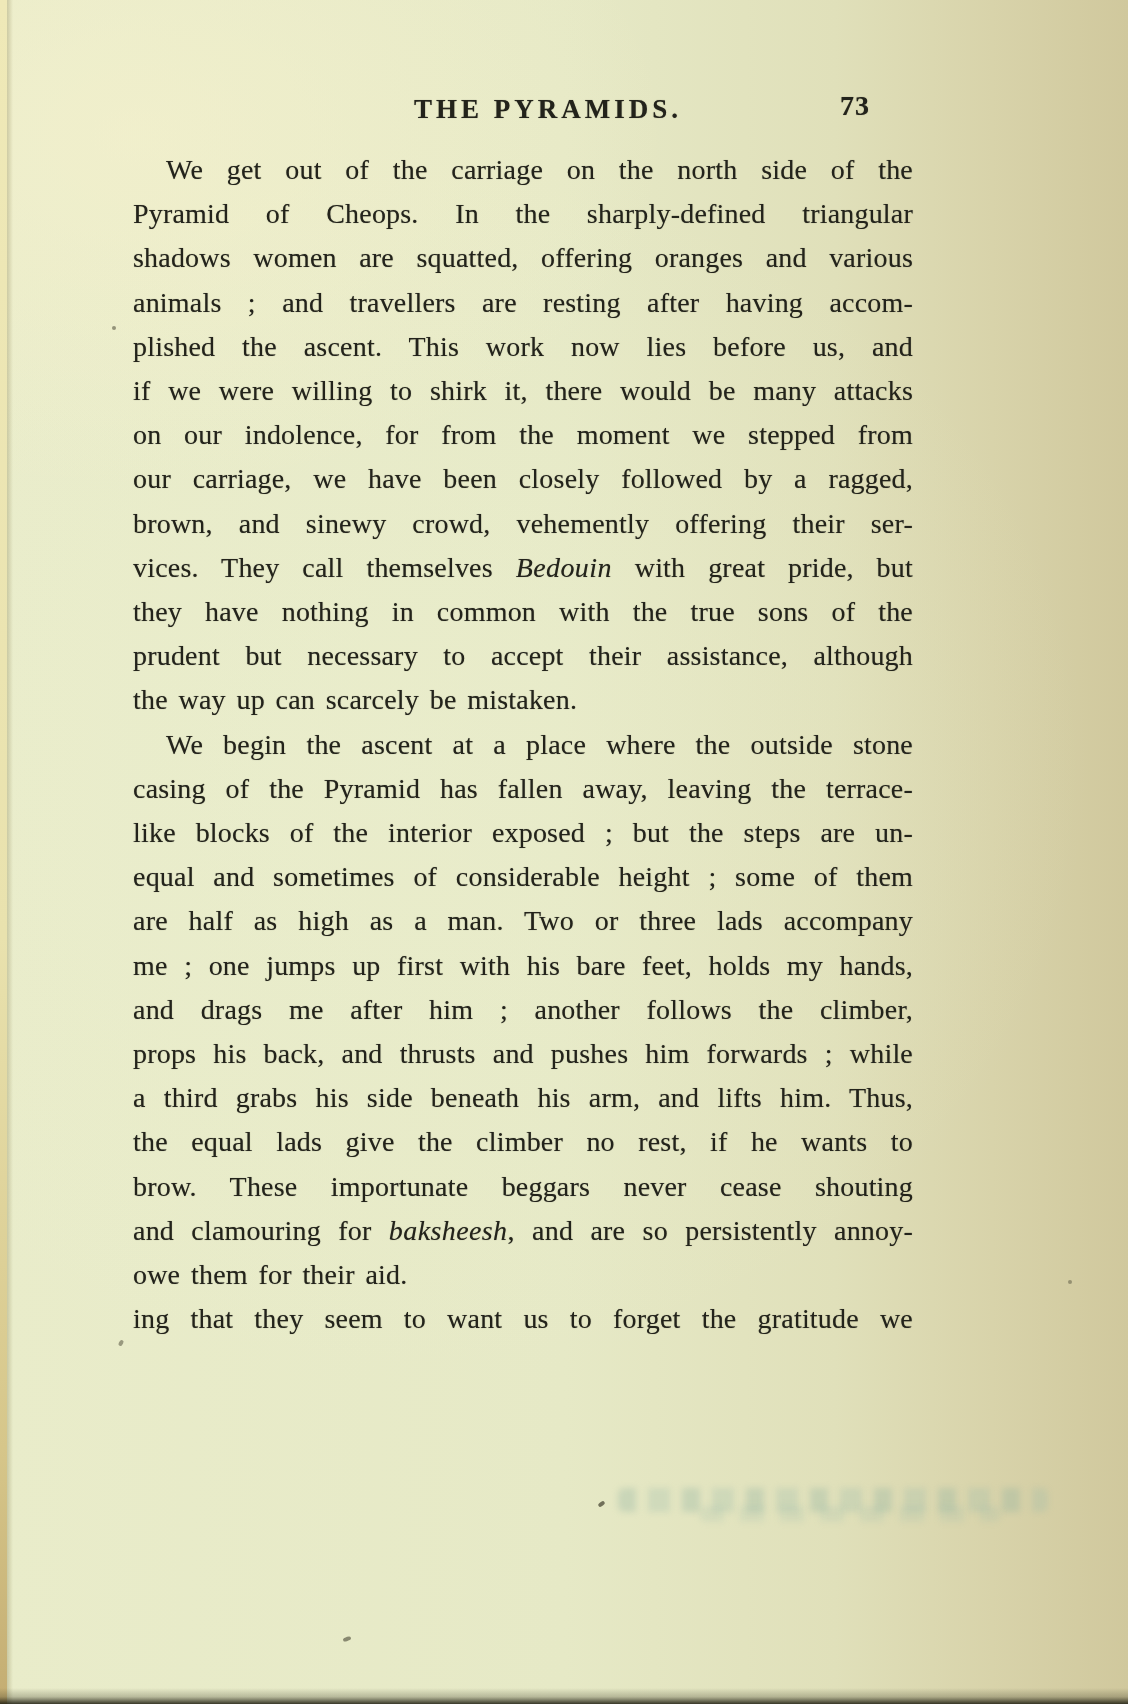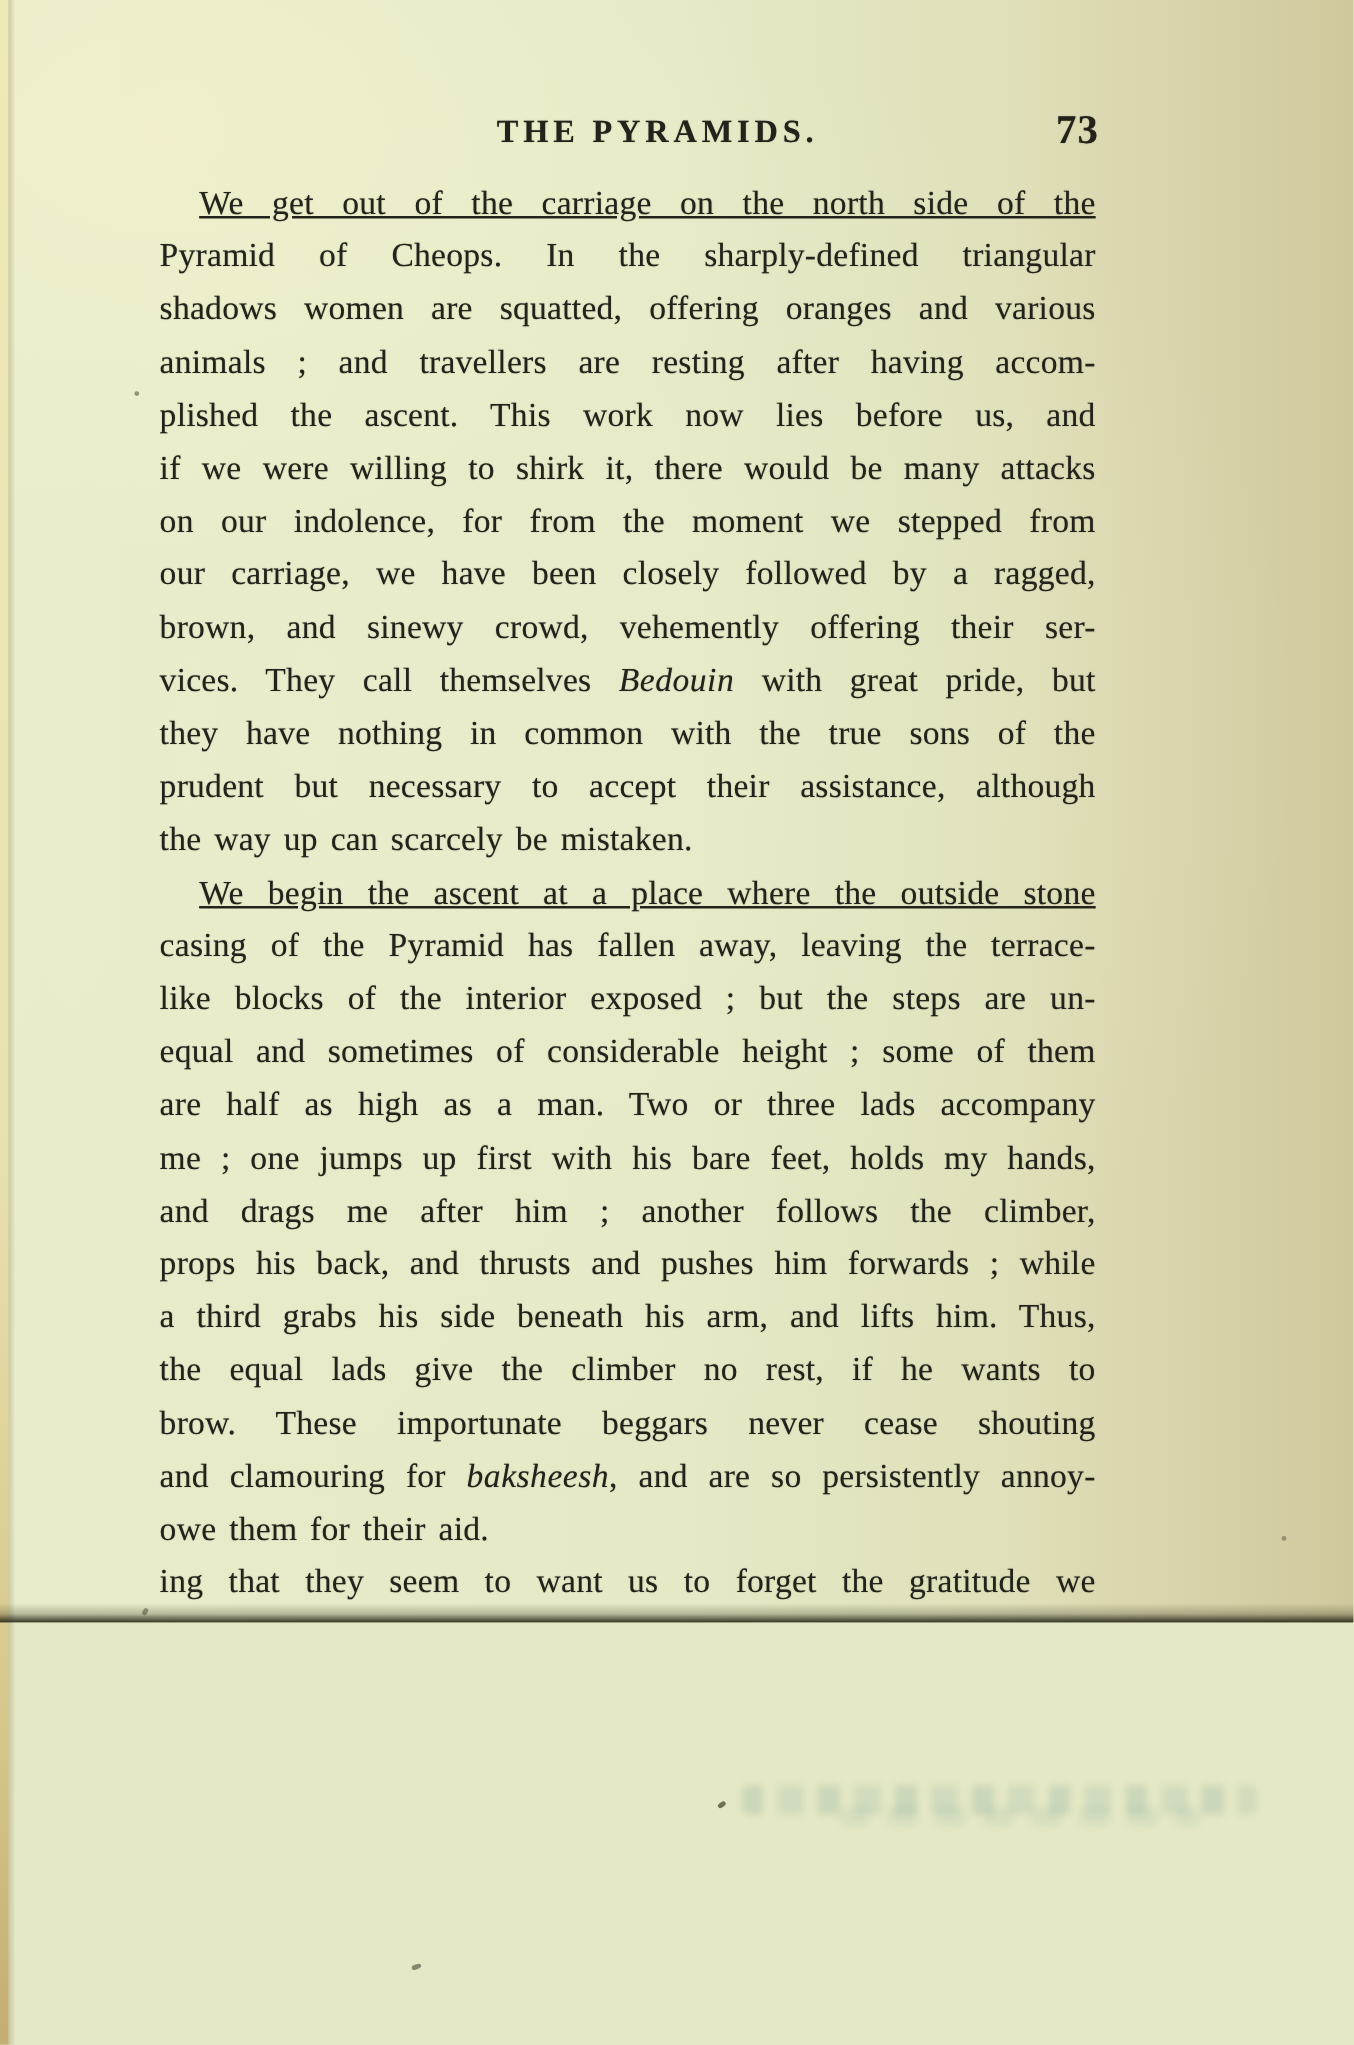--- a/index.html
+++ b/index.html
@@ -1,18 +1,18 @@
 <!DOCTYPE html>
 <html><head>
 <meta charset="utf-8">
 <style>
   html,body{margin:0;padding:0;}
   body{width:1128px;height:1704px;overflow:hidden;background:#e5e8c4;}
   #scan{
-    position:relative;width:1128px;height:1352px;
+    position:relative;width:1128px;height:1704px;
     font-family:"Liberation Serif", serif;
     background:
       radial-gradient(ellipse 900px 600px at 12% 8%, rgba(247,242,206,0.55), rgba(247,242,206,0) 60%),
       radial-gradient(ellipse 1000px 900px at 35% 45%, rgba(237,241,210,0.35), rgba(237,241,210,0) 70%),
       linear-gradient(90deg, #e9ecca 0%, #e6e9c6 50%, #e0e0ba 74%, #d8d3aa 88%, #d0c89d 100%);
     color:#23231b;
   }
   
   .edge-left{
     position:absolute;left:0;top:0;width:7px;height:1704px;
@@ -26,32 +26,32 @@
     position:absolute;left:0;bottom:0;width:1128px;height:16px;
     background:linear-gradient(180deg,rgba(40,38,20,0) 0%,rgba(40,38,20,0.25) 55%,rgba(25,24,12,0.85) 100%);
   }
   
   .running-head{
     position:absolute;top:94px;left:0;width:1096px;
     text-align:center;font-size:27px;font-weight:bold;letter-spacing:4px;
     text-shadow:0 0 1px rgba(35,35,27,0.45);
   }
   .folio{
-    position:absolute;top:90px;left:880px;
-    font-size:34px;font-weight:bold;letter-spacing:1px;
+    position:absolute;top:90px;left:840px;
+    font-size:28px;font-weight:bold;letter-spacing:1px;
     text-shadow:0 0 1px rgba(35,35,27,0.45);
   }
   
   .body-text{
     position:absolute;left:133px;top:148px;width:780px;
     font-size:28px;line-height:44.2px;word-spacing:3.5px;letter-spacing:0.2px;
     text-shadow:0 0 1px rgba(35,35,27,0.42);
   }
   .line{text-align:justify;text-align-last:justify;text-justify:inter-word;white-space:normal;}
-  .line.indent{padding-left:33px;text-decoration:underline;}
+  .line.indent{padding-left:33px;}
   .line.para-end{text-align-last:left;}
   .line i{font-style:italic;letter-spacing:0.4px;}
   
   .ghost{
     position:absolute;left:618px;top:1488px;width:430px;height:24px;
     background:
       repeating-linear-gradient(90deg,
         rgba(140,175,160,0.30) 0 18px, rgba(140,175,160,0) 18px 30px,
         rgba(150,185,170,0.26) 30px 52px, rgba(150,185,170,0) 52px 64px);
     border-radius:6px;filter:blur(3px);

